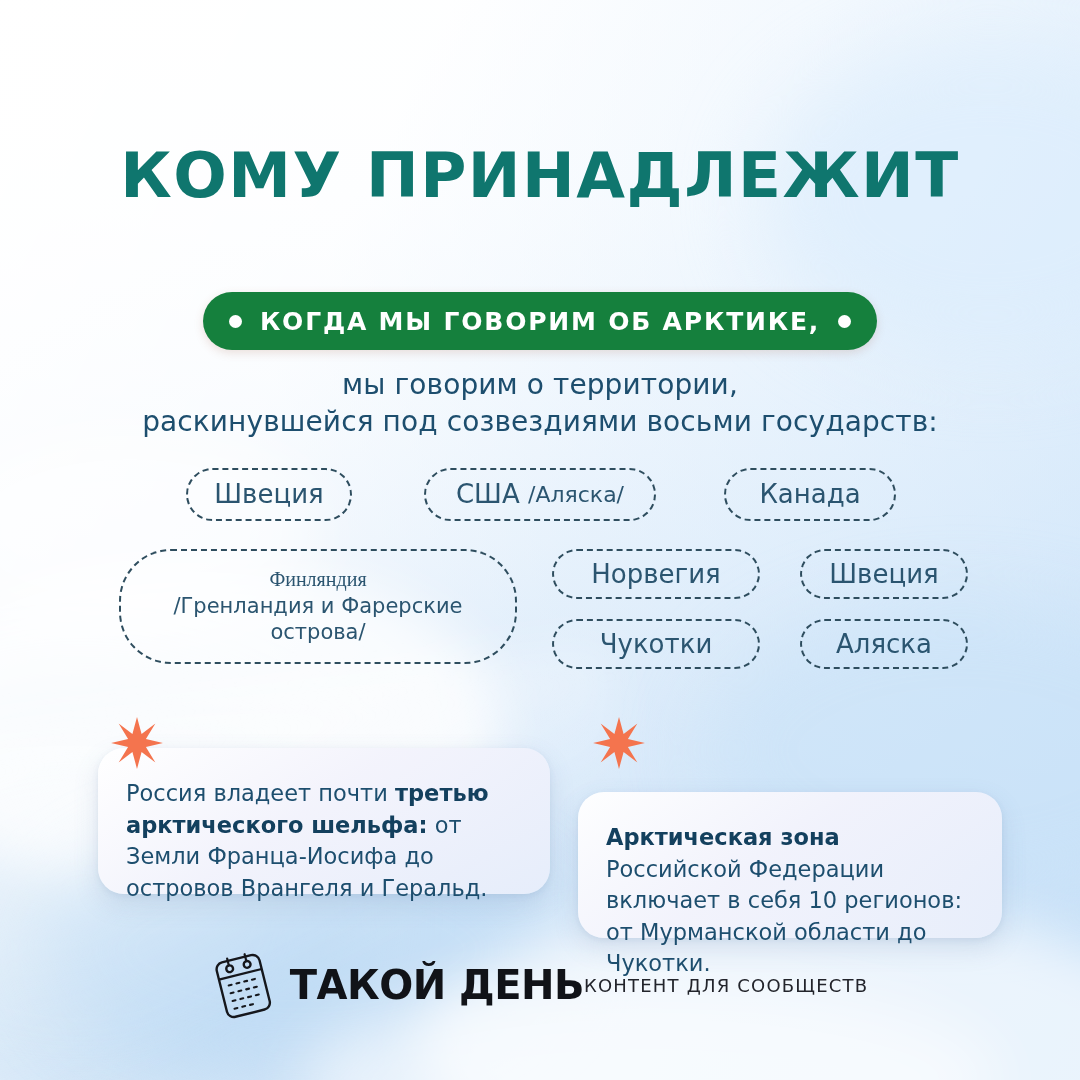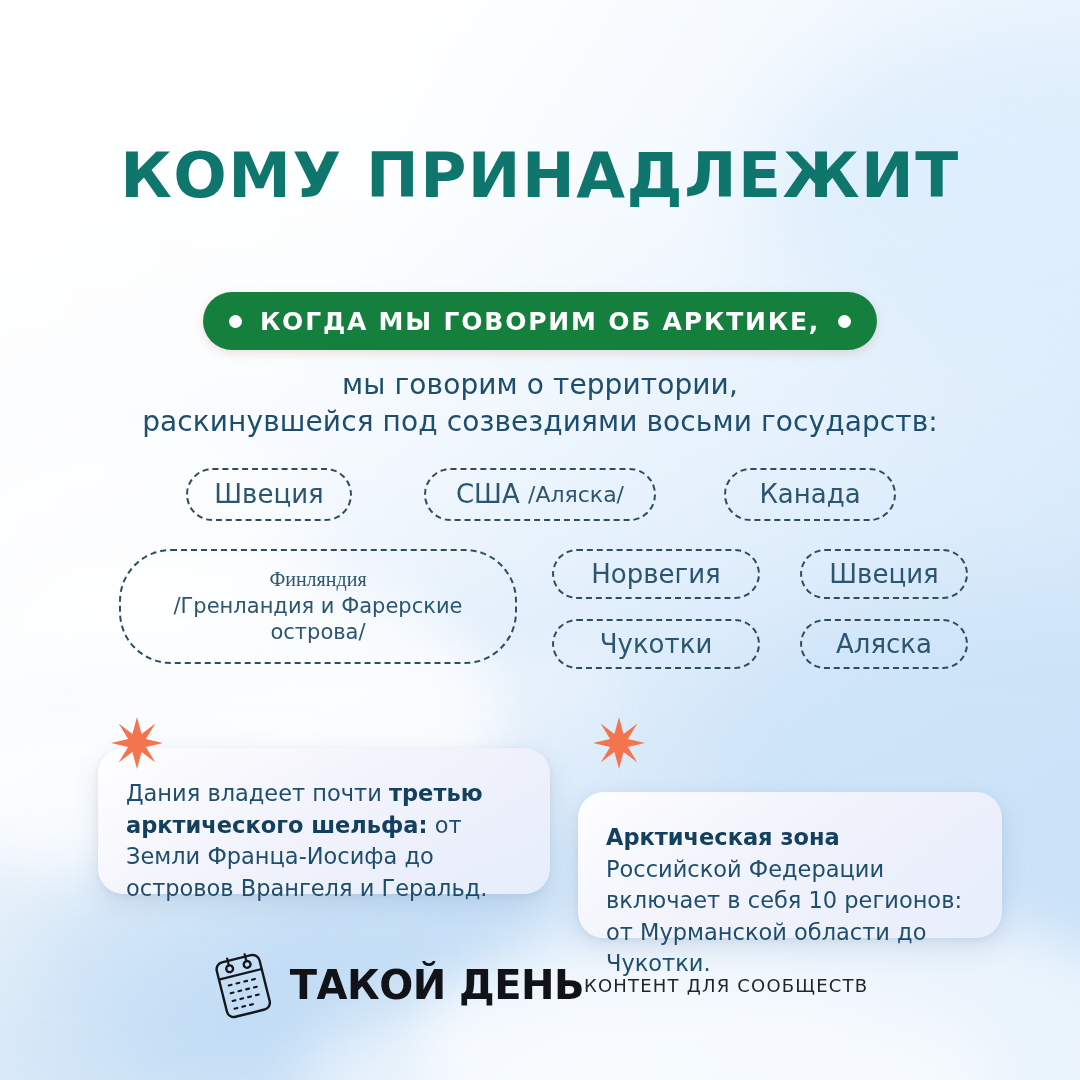--- a/index.html
+++ b/index.html
@@ -300,21 +300,21 @@
 
     <div class="chip chip-iceland">
       <span>Чукотки</span>
     </div>
 
     <div class="chip chip-denmark">
       <span>Аляска</span>
     </div>
 
     <div class="fact-card fact-left">
-      <span>Дания владеет почти </span><b>третью арктического шельфа:</b><span> от Земли Франца-Иосифа до островов Врангеля и Геральд.</span>
+      <span>Россия владеет почти </span><b>третью арктического шельфа:</b><span> от Земли Франца-Иосифа до островов Врангеля и Геральд.</span>
     </div>
     <svg class="star star-left" viewBox="0 0 100 100">
       <path fill="#f4744e" d="M50 2 L58.5 33.5 L84 14 L66.5 42.5 L98 50 L66.5 57.5 L84 86 L58.5 66.5 L50 98 L41.5 66.5 L16 86 L33.5 57.5 L2 50 L33.5 42.5 L16 14 L41.5 33.5 Z"></path>
     </svg>
 
     <div class="fact-card fact-right">
       <b>Арктическая зона</b><span> Российской Федерации включает в себя 10 регионов: от Мурманской области до Чукотки.</span>
     </div>
     <svg class="star star-right" viewBox="0 0 100 100">
       <path fill="#f4744e" d="M50 2 L58.5 33.5 L84 14 L66.5 42.5 L98 50 L66.5 57.5 L84 86 L58.5 66.5 L50 98 L41.5 66.5 L16 86 L33.5 57.5 L2 50 L33.5 42.5 L16 14 L41.5 33.5 Z"></path>

